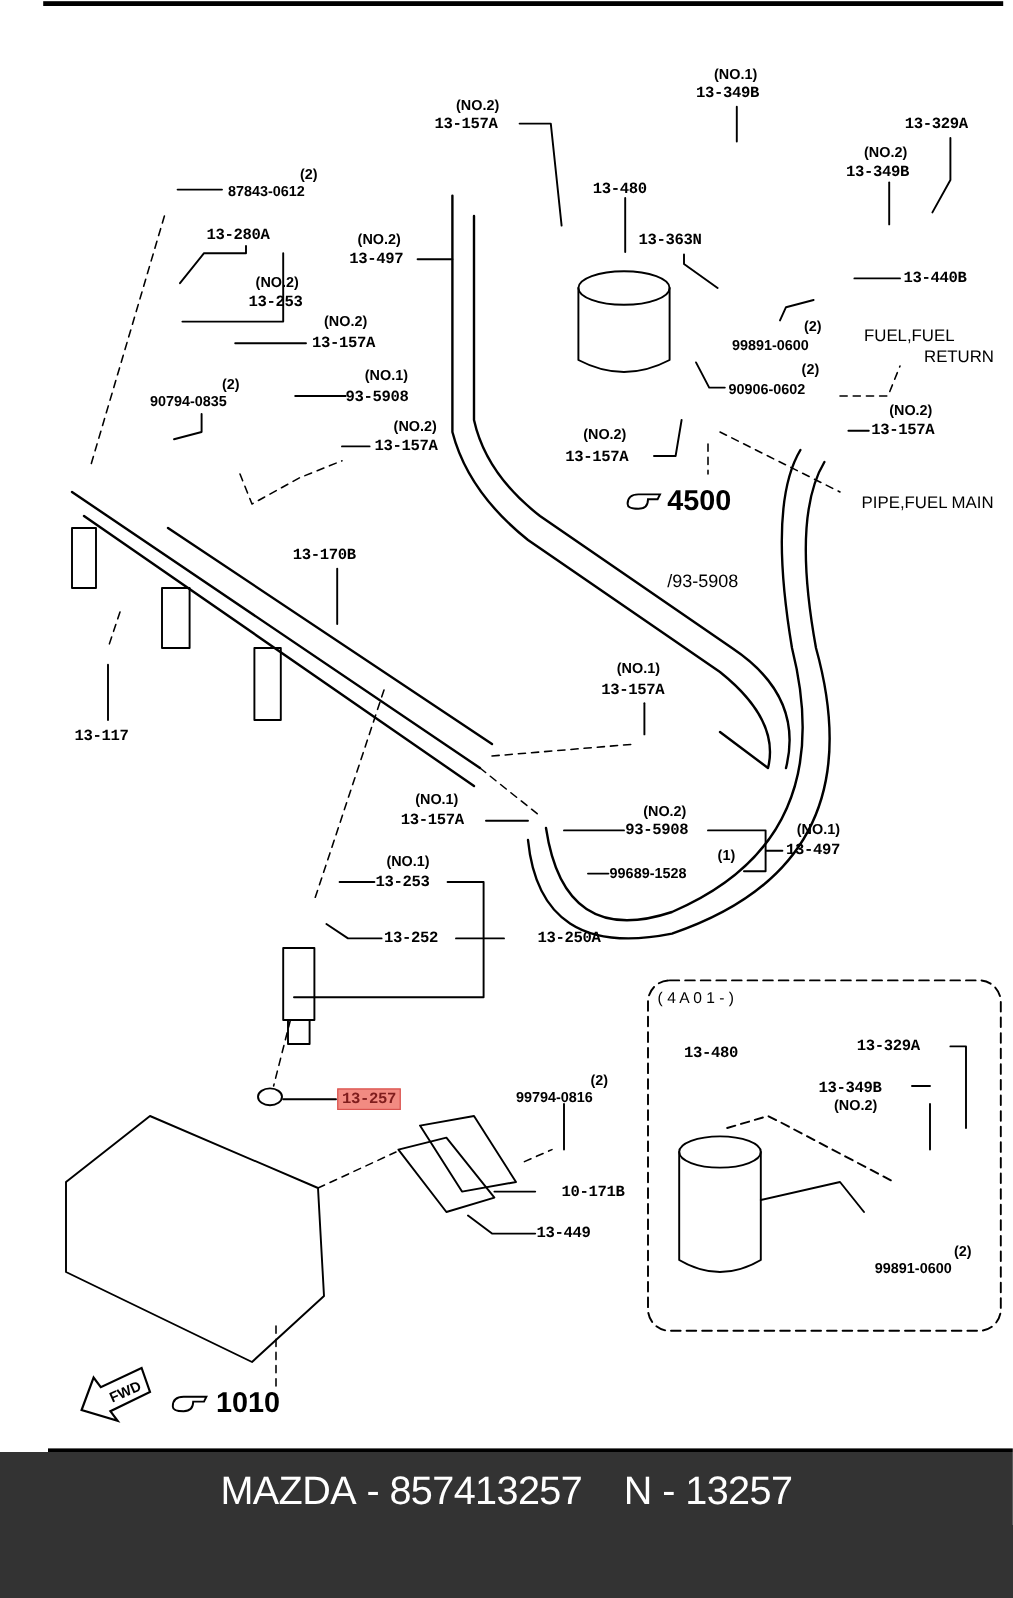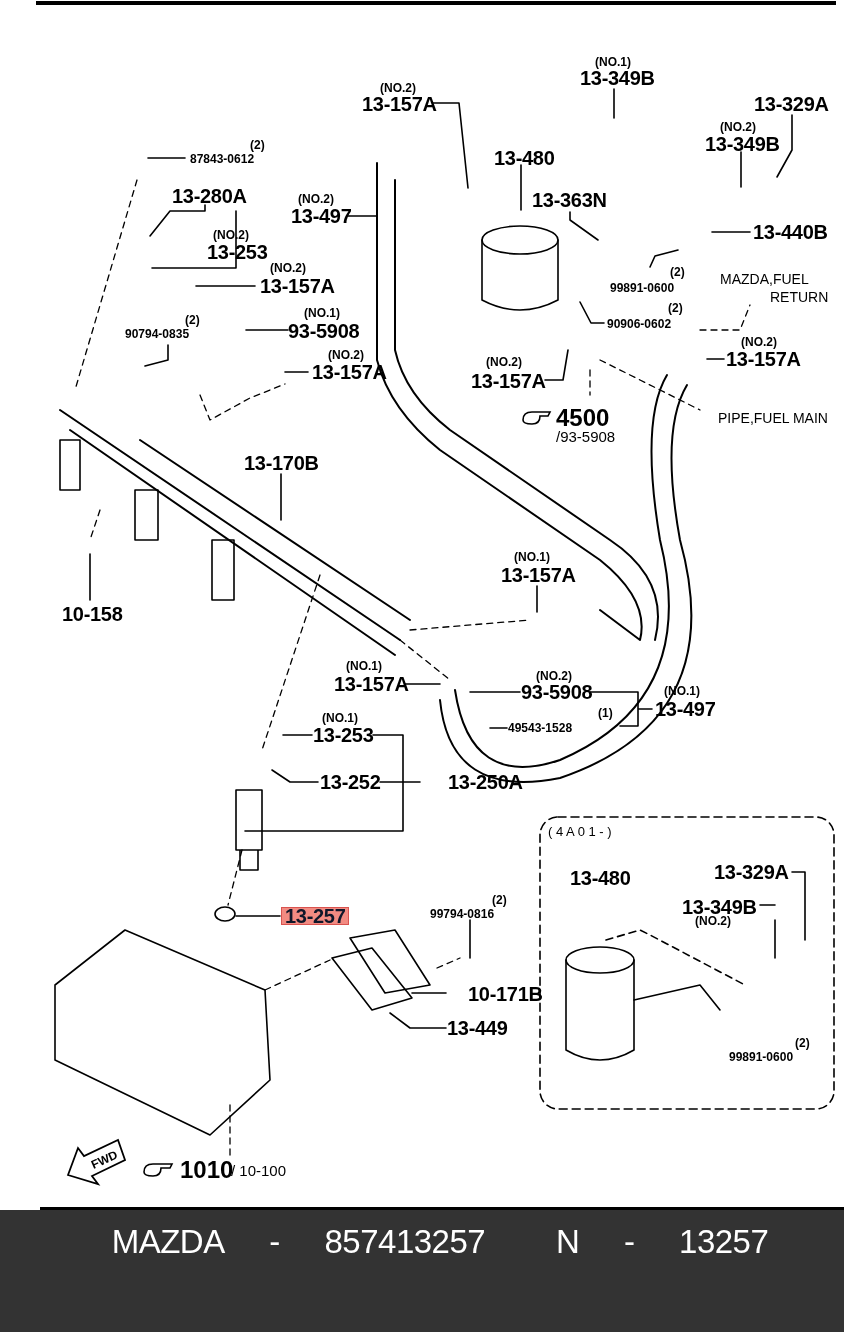--- a/index.html
+++ b/index.html
@@ -1,31 +1,31 @@
 <!DOCTYPE html>
 <html><head>
 <meta charset="utf-8">
 <style>
   html, body { margin:0; padding:0; }
   body { width:844px; height:1332px; position:relative; background:#ffffff; overflow:hidden;
          font-family:"Liberation Sans", sans-serif; color:#000; }
   #diagram { position:absolute; left:0; top:0; width:844px; height:1210px; }
-  .lbl { position:absolute; font-weight:bold; font-size:20px; line-height:16px; white-space:nowrap; letter-spacing:-0.3px; }
+  .lbl { position:absolute; font-weight:bold; font-size:13px; line-height:16px; white-space:nowrap; letter-spacing:-0.3px;font-family:Liberation Mono, monospace; }
   .sm  { position:absolute; font-weight:bold; font-size:12px; line-height:12px; white-space:nowrap; }
   .qty { position:absolute; font-weight:bold; font-size:12px; line-height:12px; white-space:nowrap; }
   .note{ position:absolute; font-size:14px; line-height:14px; white-space:nowrap; }
   .ref { position:absolute; font-weight:bold; font-size:24px; line-height:20px; white-space:nowrap; }
-  .refsub { position:absolute; font-size:15px; line-height:15px; white-space:nowrap; }
-  .hl  { background:#f28b82; border:1px solid #d9534f; color:#0f172a; padding:0 3px; }
+  .refsub { position:absolute; font-size:15px; line-height:15px; white-space:nowrap;margin-top:48px; }
+  .hl  { background:#f28b82; border:1px solid #d9534f; color:#7f1d1d; padding:0 3px; }
   .topbar { position:absolute; left:36px; top:1px; width:800px; height:4px; background:#000; }
   .footer { position:absolute; left:0; top:1210px; width:844px; height:122px; background:#333333; }
   .footer-line { position:absolute; left:40px; top:1207px; width:804px; height:3px; background:#000; }
   .footer-text { position:absolute; left:0; width:844px; top:1224px; text-align:center; color:#ffffff;
                  font-size:33px; line-height:36px; font-family:"Liberation Sans", sans-serif; letter-spacing:-0.5px; }
-  .footer-text span { display:inline-block;margin-left:36px; }
+  .footer-text span { display:inline-block; }
 </style>
 </head>
 <body>
 
 <div class="topbar"></div>
 
 <svg id="diagram" viewBox="0 0 844 1210" xmlns="http://www.w3.org/2000/svg">
   <g fill="none" stroke="#000" stroke-width="1.6" stroke-linecap="round" stroke-linejoin="round">
 
     <path d="M433,103 L459,103 L468,188"></path>
@@ -141,21 +141,21 @@
 <div class="sm" style="left:298px;top:193px">(NO.2)</div>
 <div class="lbl" style="left:291px;top:208px">13-497</div>
 
 <div class="lbl" style="left:494px;top:150px">13-480</div>
 <div class="lbl" style="left:532px;top:192px">13-363N</div>
 <div class="lbl" style="left:753px;top:224px">13-440B</div>
 
 <div class="qty" style="left:670px;top:266px">(2)</div>
 <div class="sm" style="left:610px;top:282px">99891-0600</div>
 
-<div class="note" style="left:720px;top:272px">MAZDA,FUEL</div>
+<div class="note" style="left:720px;top:272px">FUEL,FUEL</div>
 <div class="note" style="left:770px;top:290px">RETURN</div>
 
 <div class="qty" style="left:668px;top:302px">(2)</div>
 <div class="sm" style="left:607px;top:318px">90906-0602</div>
 
 <div class="sm" style="left:270px;top:262px">(NO.2)</div>
 <div class="lbl" style="left:260px;top:278px">13-157A</div>
 
 <div class="qty" style="left:185px;top:314px">(2)</div>
 <div class="sm" style="left:125px;top:328px">90794-0835</div>
@@ -171,36 +171,36 @@
 
 <div class="sm" style="left:741px;top:336px">(NO.2)</div>
 <div class="lbl" style="left:726px;top:351px">13-157A</div>
 
 <div class="ref" style="left:556px;top:408px">4500</div>
 <div class="refsub" style="left:556px;top:429px">/93-5908</div>
 
 <div class="note" style="left:718px;top:411px">PIPE,FUEL  MAIN</div>
 
 <div class="lbl" style="left:244px;top:455px">13-170B</div>
-<div class="lbl" style="left:62px;top:606px">10-158</div>
+<div class="lbl" style="left:62px;top:606px">13-117</div>
 
 <div class="sm" style="left:514px;top:551px">(NO.1)</div>
 <div class="lbl" style="left:501px;top:567px">13-157A</div>
 
 <div class="sm" style="left:346px;top:660px">(NO.1)</div>
 <div class="lbl" style="left:334px;top:676px">13-157A</div>
 
 <div class="sm" style="left:536px;top:670px">(NO.2)</div>
 <div class="lbl" style="left:521px;top:684px">93-5908</div>
 
 <div class="sm" style="left:664px;top:685px">(NO.1)</div>
 <div class="lbl" style="left:655px;top:701px">13-497</div>
 
 <div class="qty" style="left:598px;top:707px">(1)</div>
-<div class="sm" style="left:508px;top:722px">49543-1528</div>
+<div class="sm" style="left:508px;top:722px">99689-1528</div>
 
 <div class="sm" style="left:322px;top:712px">(NO.1)</div>
 <div class="lbl" style="left:313px;top:727px">13-253</div>
 
 <div class="lbl" style="left:320px;top:774px">13-252</div>
 <div class="lbl" style="left:448px;top:774px">13-250A</div>
 
 <div class="lbl hl" style="left:281px;top:907px">13-257</div>
 
 <div class="qty" style="left:492px;top:894px">(2)</div>

